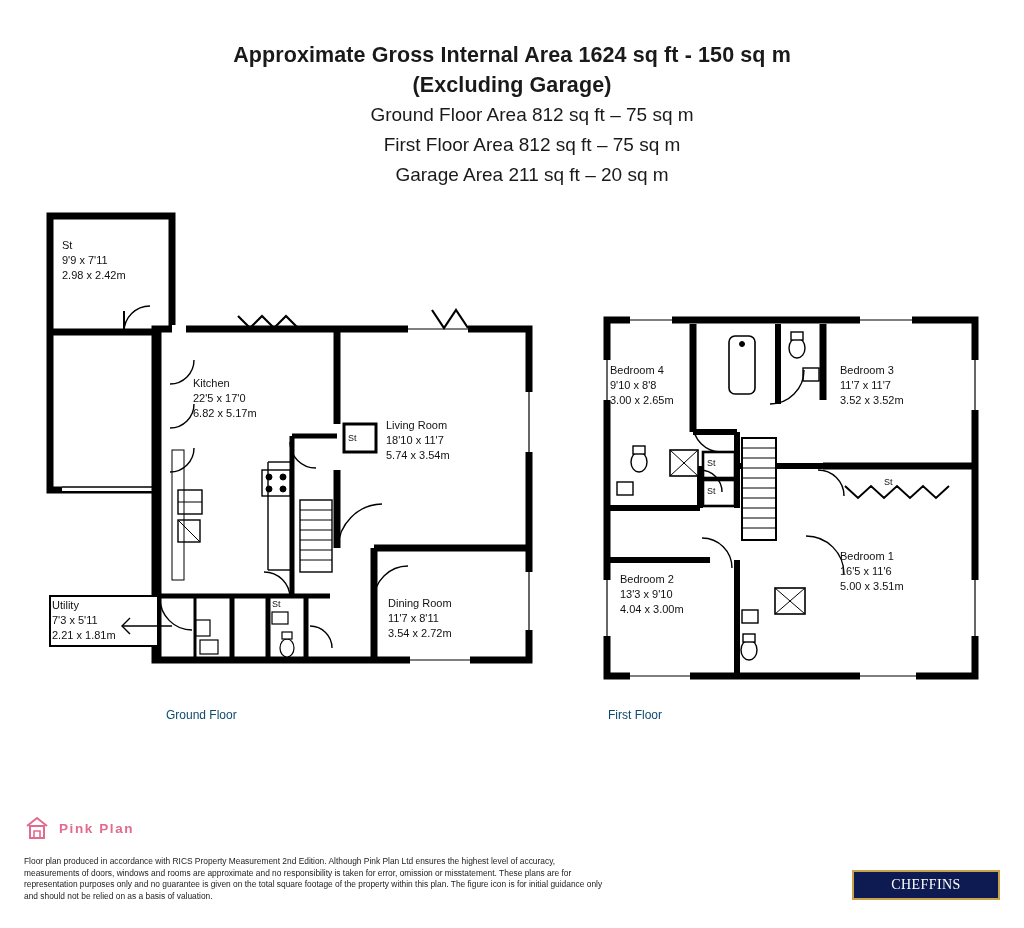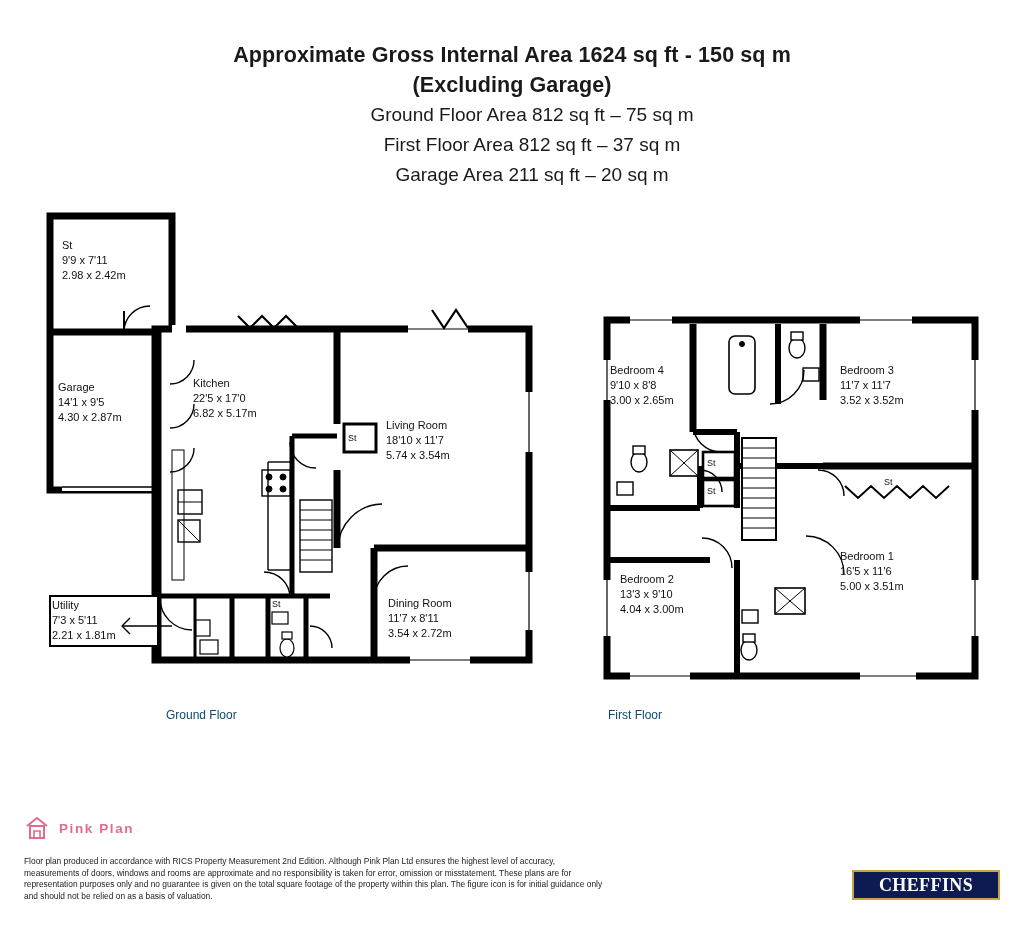--- a/index.html
+++ b/index.html
@@ -97,36 +97,36 @@
     height: 30px;
     background: #0d1b52;
     border: 2px solid #c8a24a;
     box-sizing: border-box;
     display: flex;
     align-items: center;
     justify-content: center;
   }
   .cheffins span {
     color: #ffffff;
-    font-size: 18px;
-    font-weight: bold;
+    font-size: 14px;
+    font-weight: normal;
     letter-spacing: 0.4px;
     font-family: "Liberation Serif", serif;
   }
 </style>
 </head>
 <body>
 
 <div class="stage">
 
   <div class="title-block">
     <div class="title-main">Approximate Gross Internal Area 1624 sq ft - 150 sq m</div>
     <div class="title-main">(Excluding Garage)</div>
     <div class="title-sub">Ground Floor Area 812 sq ft – 75 sq m</div>
-    <div class="title-sub">First Floor Area 812 sq ft – 37 sq m</div>
+    <div class="title-sub">First Floor Area 812 sq ft – 75 sq m</div>
     <div class="title-sub">Garage Area 211 sq ft – 20 sq m</div>
   </div>
 
   <svg class="overlay" width="1024" height="928">
     <g stroke="#000" fill="none">
 
       <rect x="50" y="216" width="122" height="274" fill="#fff" stroke="#000" stroke-width="7"></rect>
 
       <line x1="53" y1="332" x2="169" y2="332" stroke="#000" stroke-width="7"></line>
 
@@ -292,25 +292,20 @@
       <line x1="607" y1="360" x2="607" y2="400" stroke="#000" stroke-width="1.2"></line>
     </g>
   </svg>
 
   <div class="label" style="left:62px; top:238px; width:100px;">
     <div>St</div>
     <div>9'9 x 7'11</div>
     <div>2.98 x 2.42m</div>
   </div>
 
-  <div class="label" style="left:58px; top:380px; width:106px;">
-    <div>Garage</div>
-    <div>14'1 x 9'5</div>
-    <div>4.30 x 2.87m</div>
-  </div>
 
   <div class="label" style="left:193px; top:376px; width:126px;">
     <div>Kitchen</div>
     <div>22'5 x 17'0</div>
     <div>6.82 x 5.17m</div>
   </div>
 
   <div class="label" style="left:386px; top:418px; width:130px;">
     <div>Living Room</div>
     <div>18'10 x 11'7</div>

